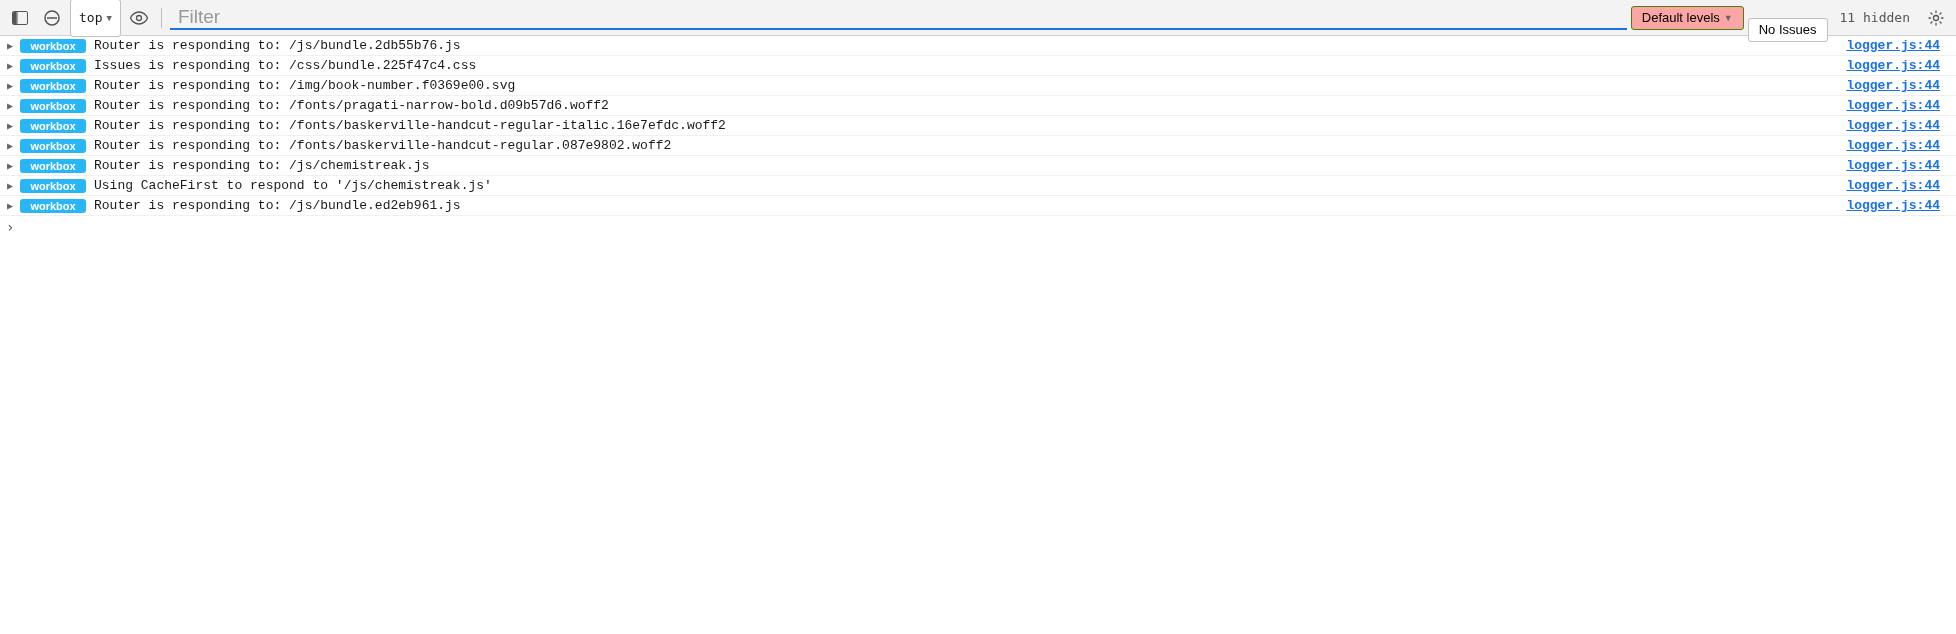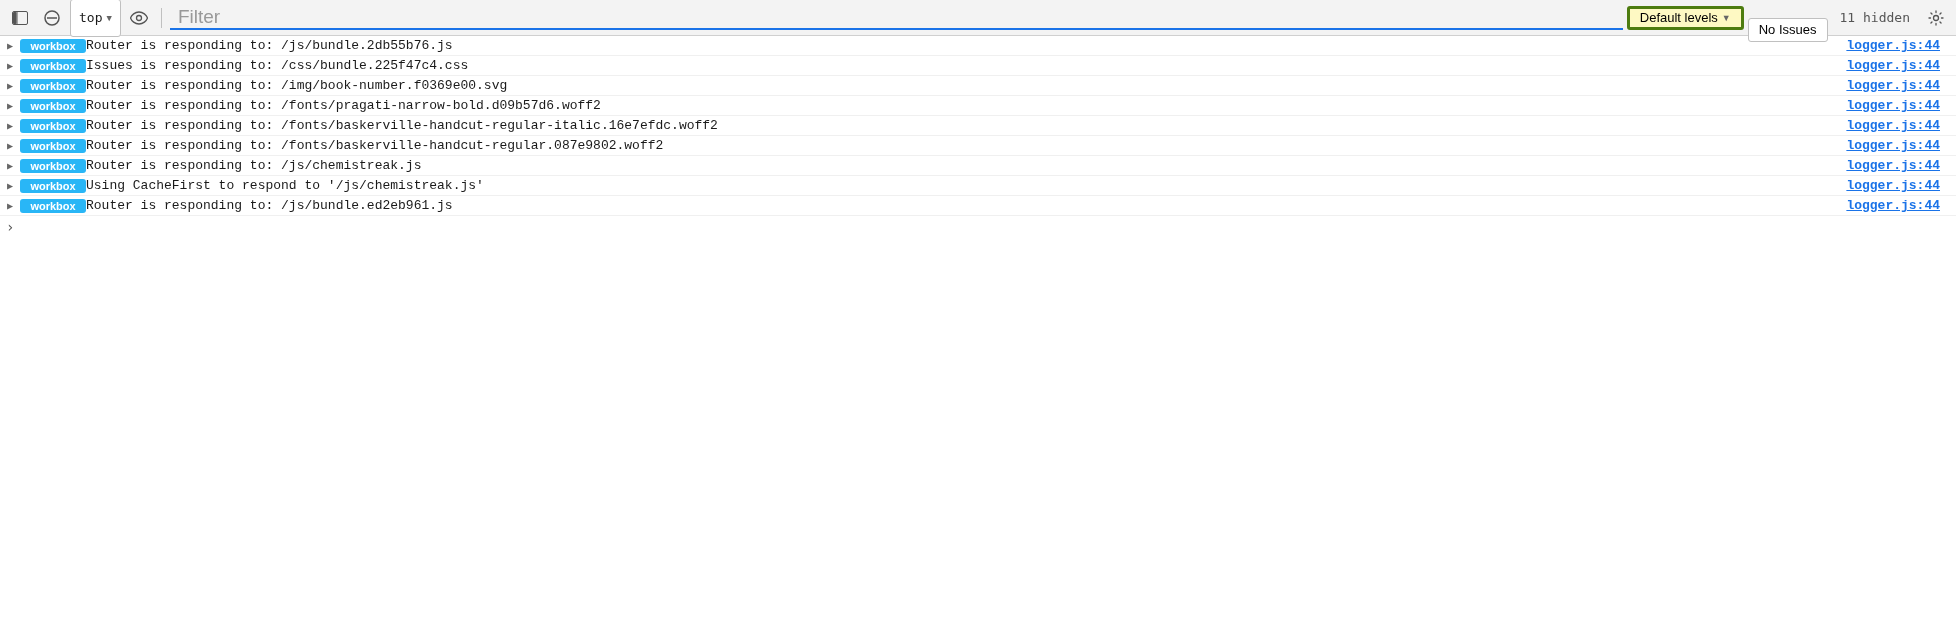--- a/index.html
+++ b/index.html
@@ -90,22 +90,22 @@
 
     .filter-input::placeholder {
       color: #999;
     }
 
     .levels-btn {
       display: flex;
       align-items: center;
       gap: 4px;
       padding: 2px 10px;
-      background: #fef9c3;
-      border: 3px solid #4d7c0f;
+      background: #fca5a5;
+      border: 1px solid #4d7c0f;
       border-radius: 3px;
       cursor: pointer;
       height: 24px;
       font-size: 13px;
       justify-content: space-between;
     }
 
     .no-issues-btn {
       display: flex;
       align-items: center;
@@ -164,20 +164,21 @@
     .workbox-badge {
       display: inline-block;
       background: #29b6f6;
       color: white;
       border-radius: 3px;
       padding: 1px 6px;
       font-size: 11px;
       font-weight: 600;
       font-family: -apple-system, sans-serif;
       white-space: nowrap;
+      margin-right: 8px;
       min-width: 66px;
       text-align: center;
     }
 
     .log-message {
       flex: 1;
       font-family: 'Menlo', 'Monaco', 'Courier New', monospace;
       font-size: 13px;
       color: #1a1a1a;
       white-space: nowrap;

